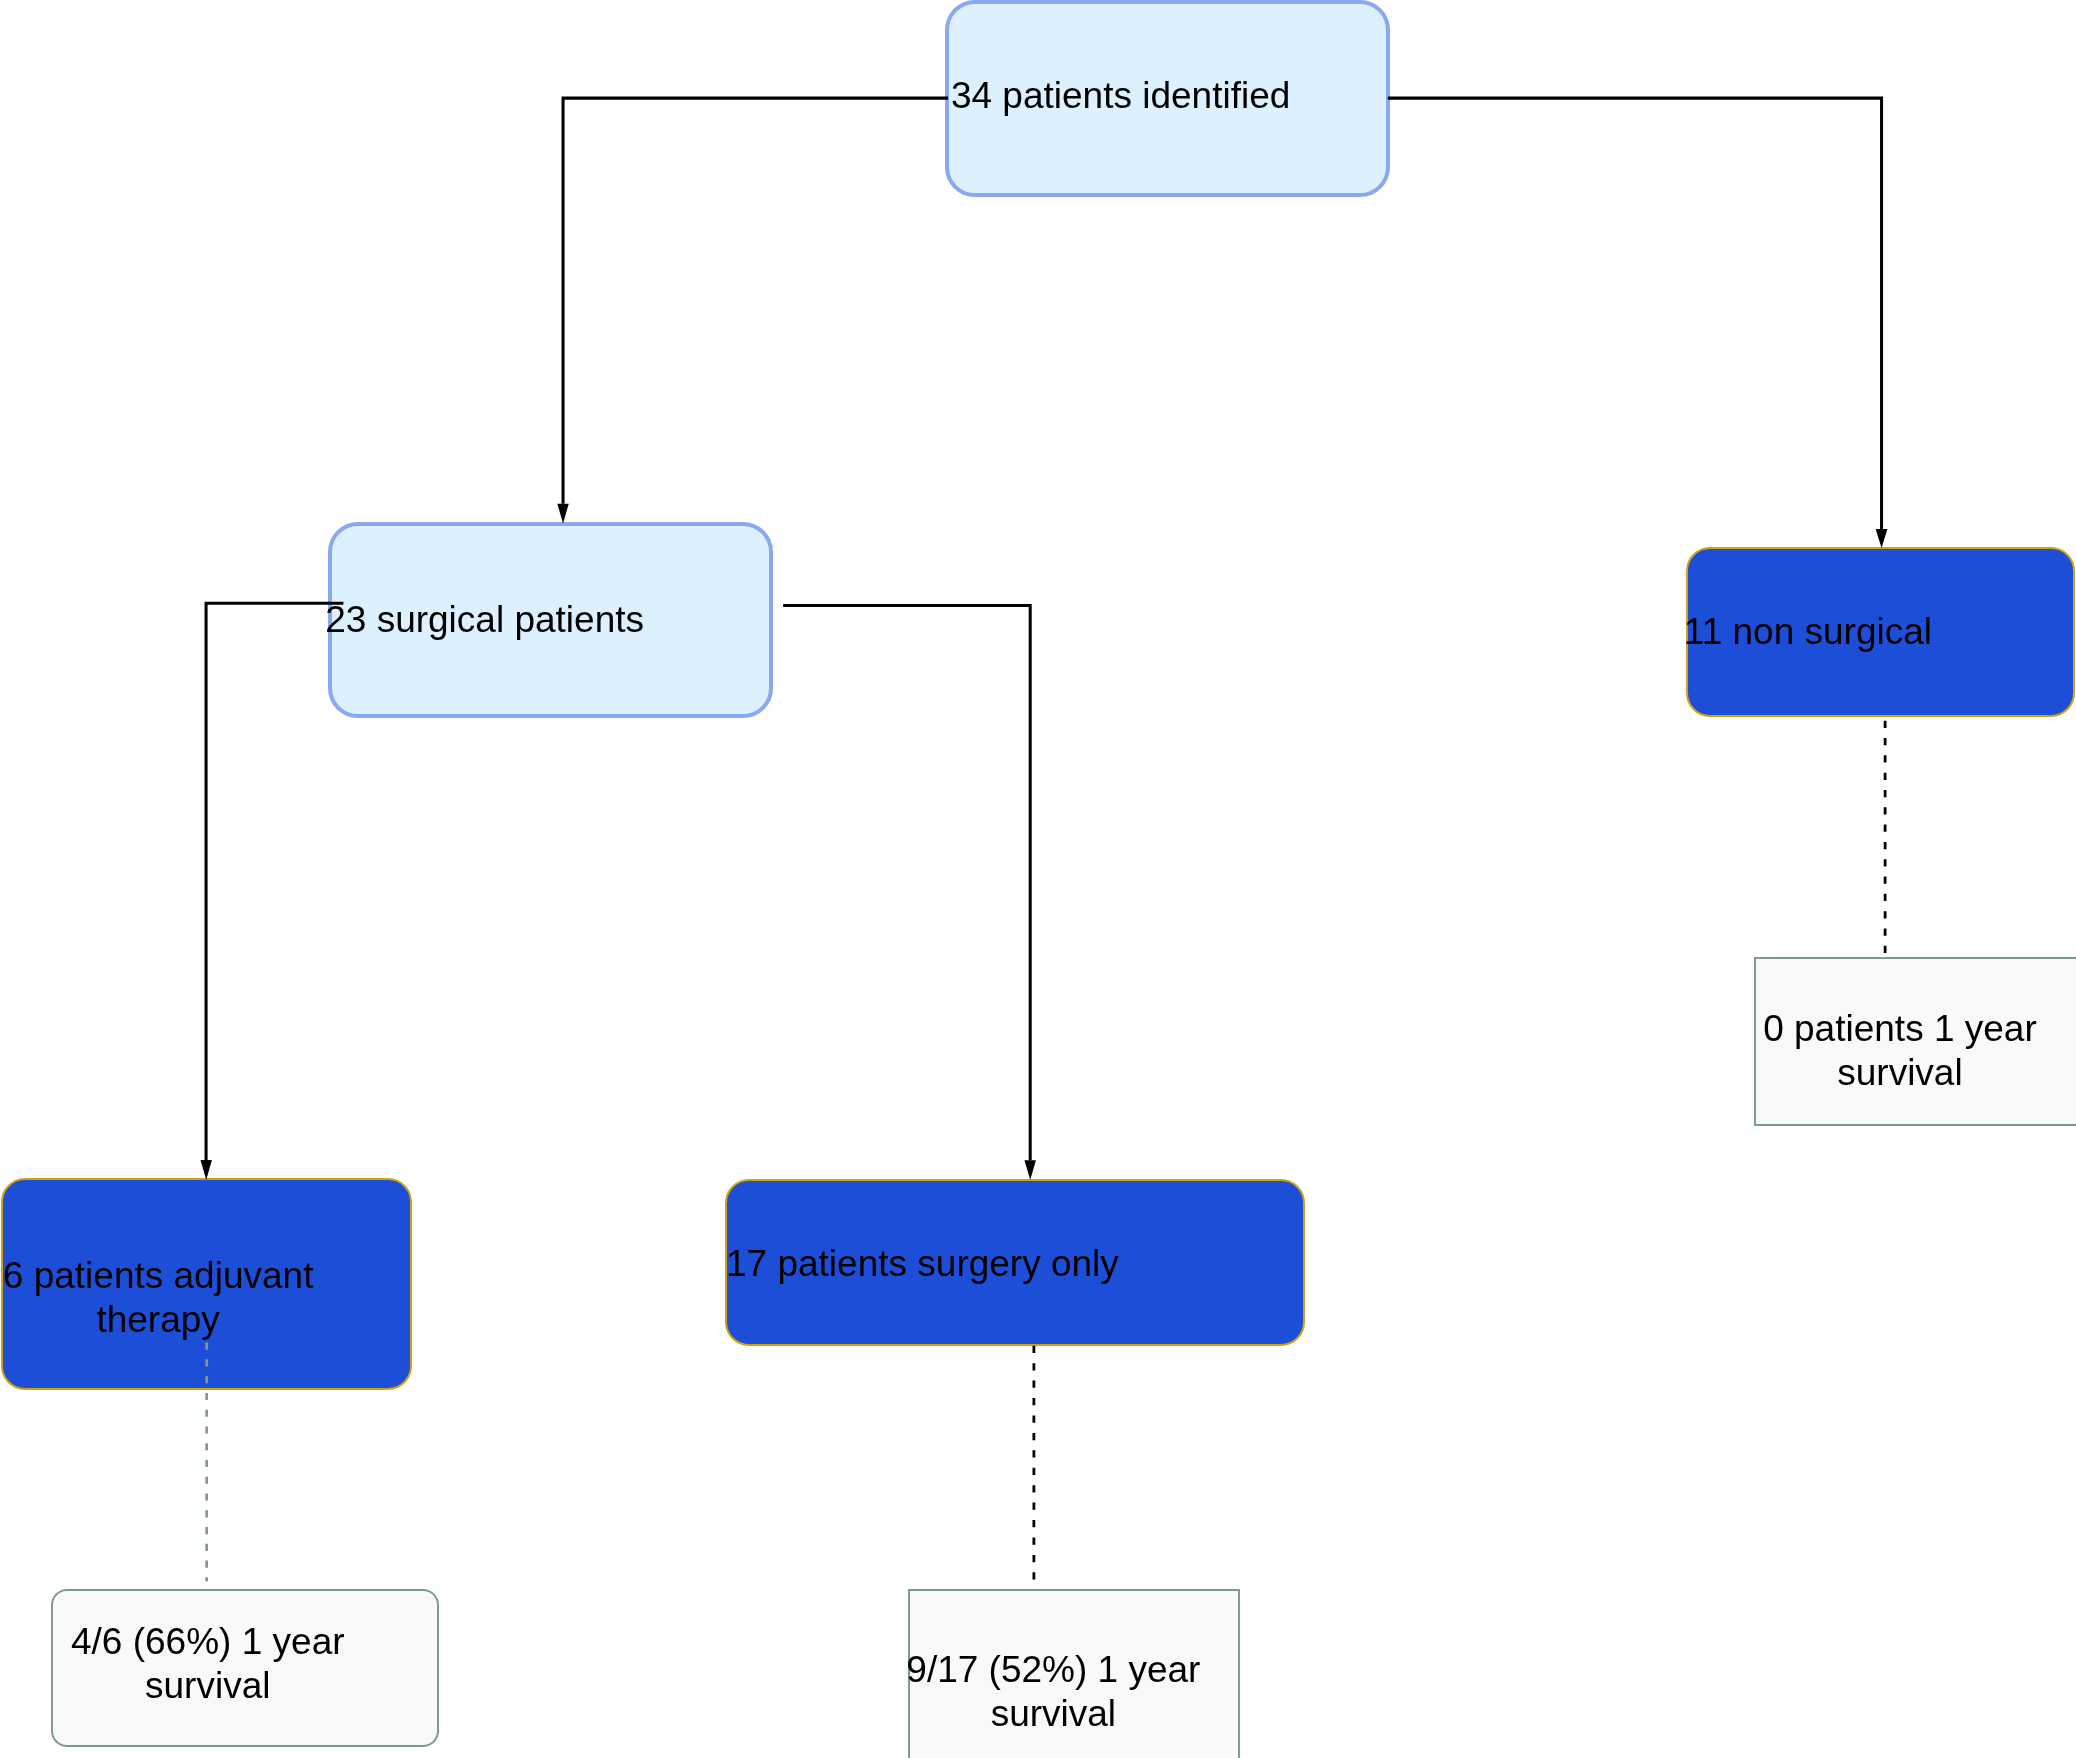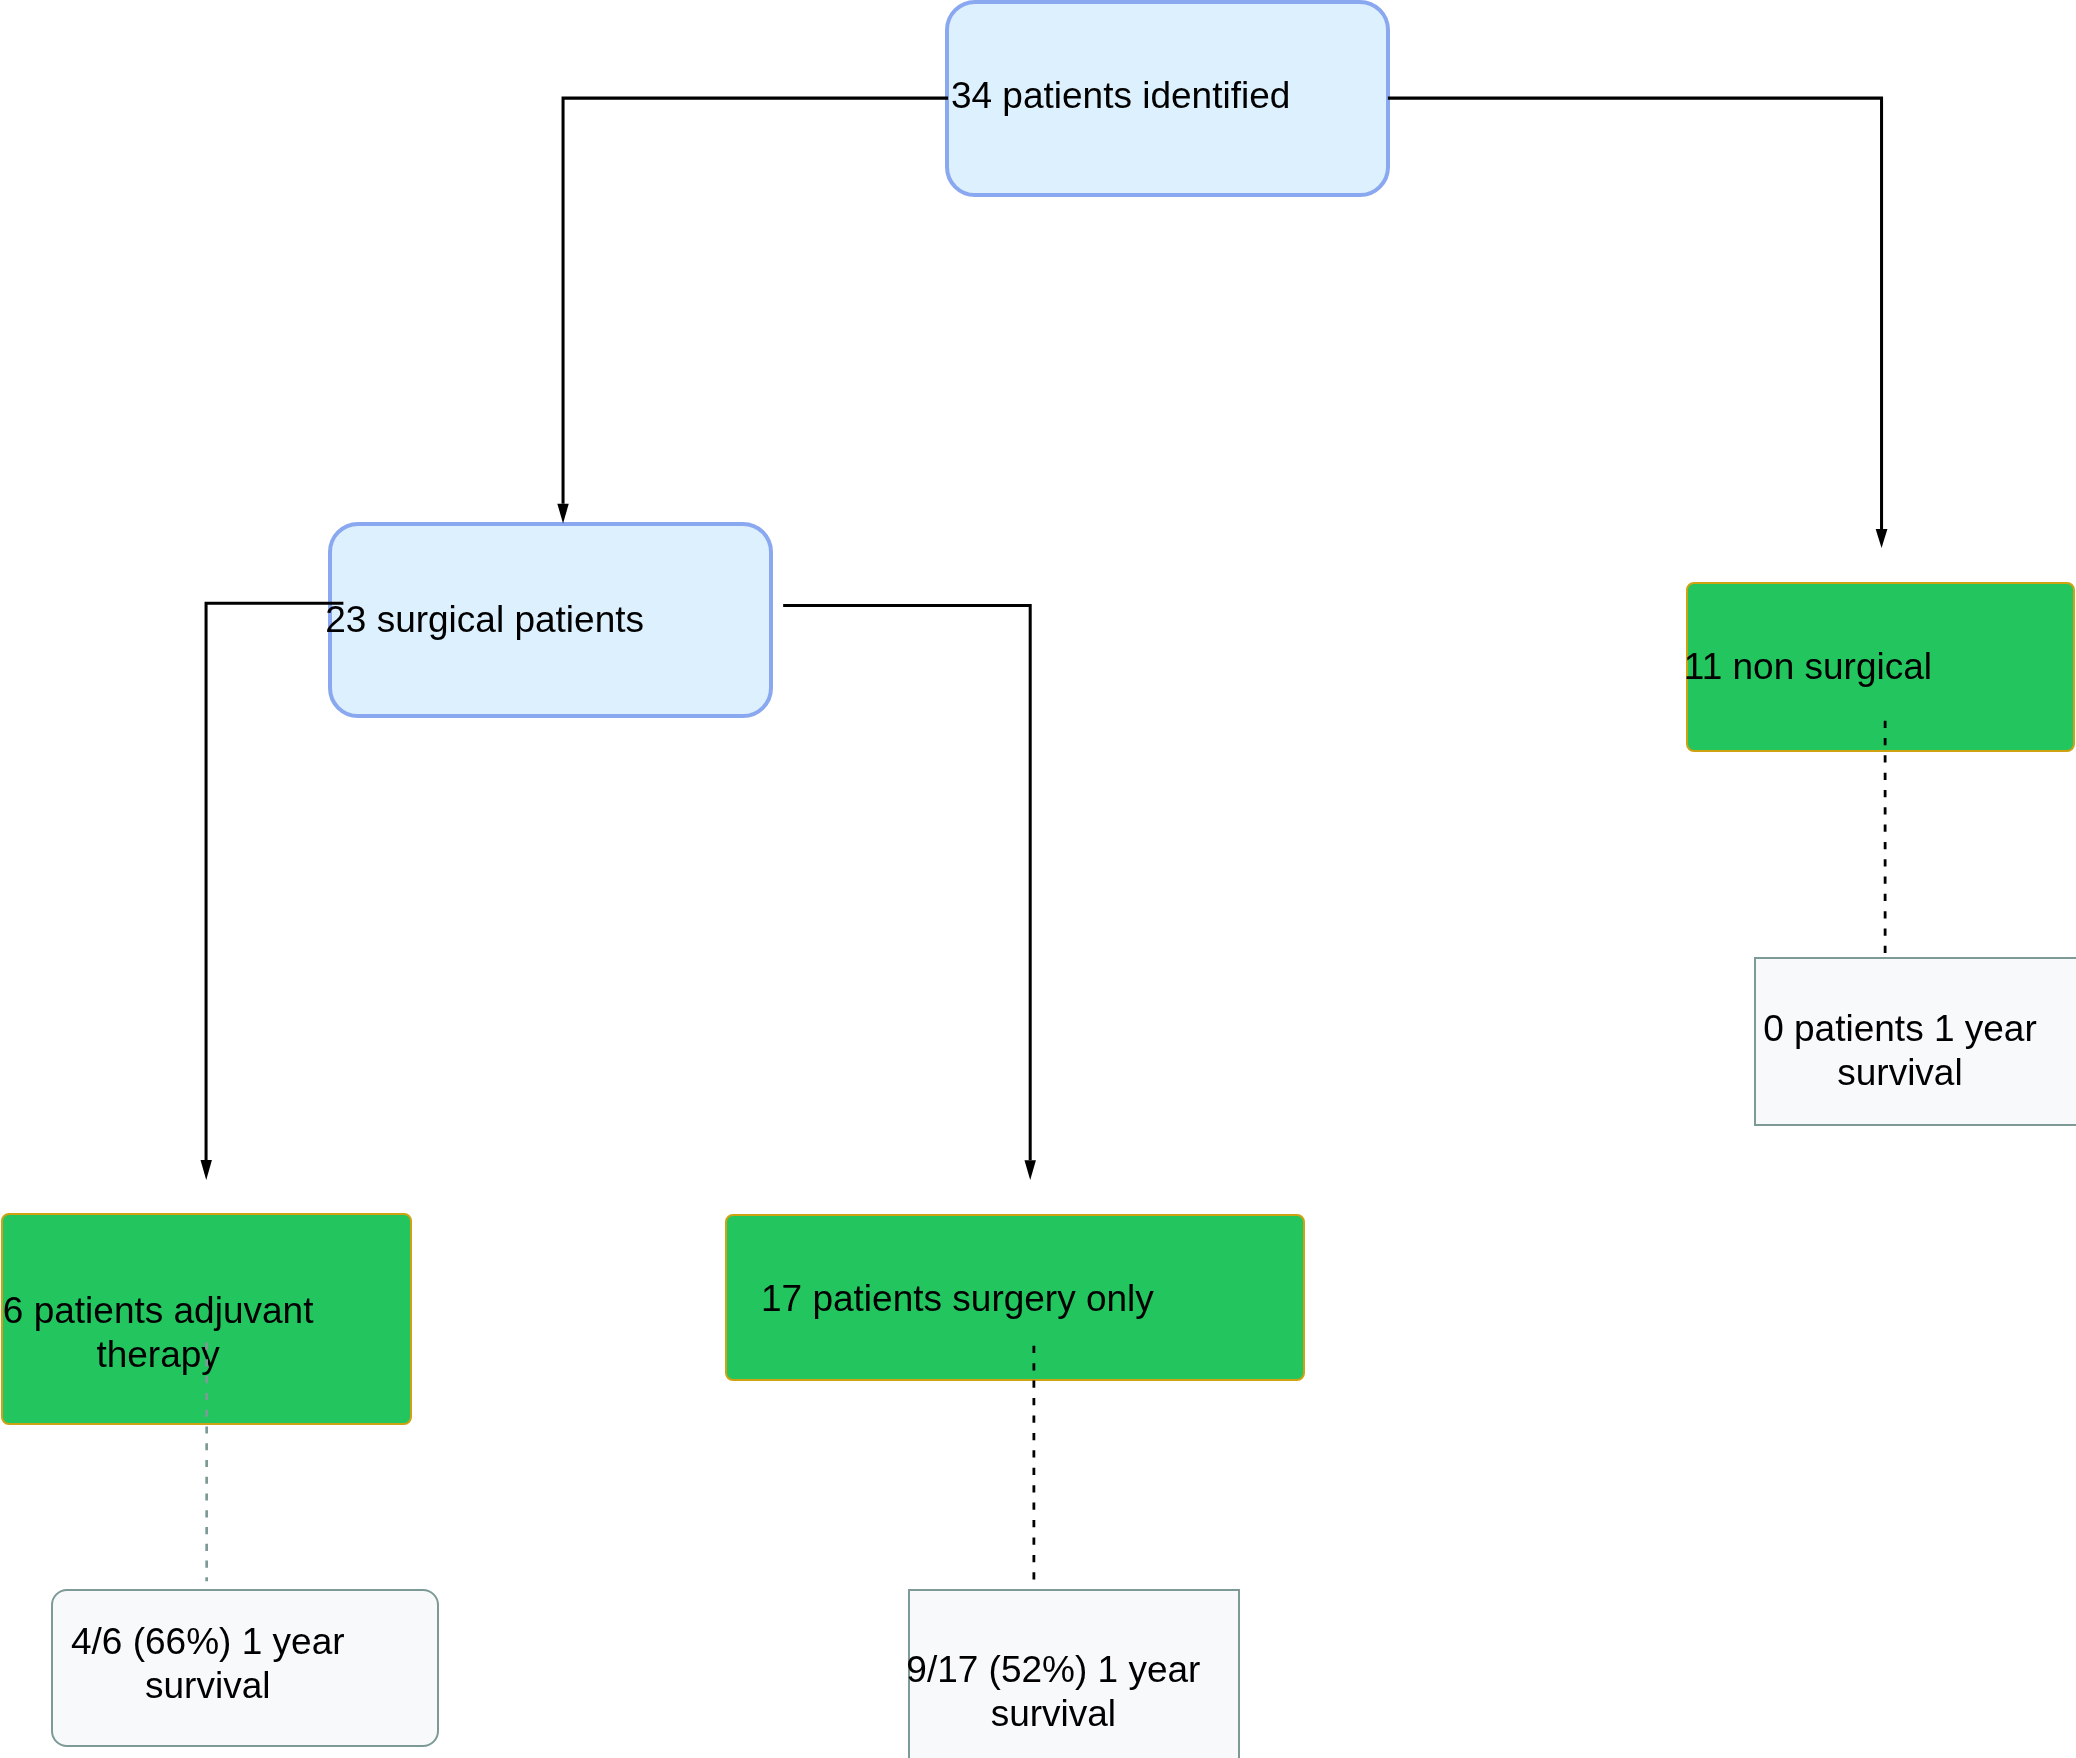--- a/index.html
+++ b/index.html
@@ -1,29 +1,29 @@
 <!DOCTYPE html>
 <html style="font-size:8.8px"><head>
 <meta charset="utf-8">
 <style>
   html,body{margin:0;padding:0;background:#ffffff;}
   #canvas{position:relative;width:2077px;height:1758px;background:#ffffff;overflow:hidden;
           font-family:"Liberation Sans",sans-serif;-webkit-font-smoothing:antialiased;}
   .node{position:absolute;box-sizing:border-box;display:flex;align-items:center;justify-content:flex-start;}
   .lbl{color:#000;font-size:37px;line-height:44px;text-align:center;white-space:pre-line;position:relative;}
   .n-blue{background:#ddf0fd;border:4.6px solid #8aa8f0;border-radius:30px;}
-  .n-orange{background:#22c55e;border:2.7px solid #cfa211;border-radius:8px;margin-top:35px;}
+  .n-orange{background:#1d4ed8;border:2.7px solid #cfa211;border-radius:24px;}
   .n-gray{background:#f7f9fb;border:2.5px solid #7d9a96;margin-left:40px;}
 
   
   #n-identified   {left:945px;top:-0.1px;   width:445px;  height:197px;}
   #n-surgical     {left:328px; top:522px;width:445px;  height:196px;}
   #n-nonsurgical  {left:1686px;top:547px;  width:389px;  height:170px;}
   #n-adjuvant     {left:1.1px;   top:1178px; width:411px;  height:212px;}
-  #n-surgeryonly  {left:725px;top:1179px; width:580px; height:167px;padding-left:35px;}
+  #n-surgeryonly  {left:725px;top:1179px; width:580px; height:167px;}
   #n-nssurvival   {left:1714px;top:957px; width:332px;  height:169px;}
   #n-adjsurvival  {left:11px;  top:1589px; width:388px;  height:158px;border-radius:16px;}
   #n-sosurvival   {left:868px;top:1589px; width:332px;  height:200px;}
 
   
   #n-identified  .lbl{left:1.9px;  top:-2.5px;}
   #n-surgical    .lbl{left:-6.8px;top:-0.3px;}
   #n-nonsurgical .lbl{left:-4.2px; top:-0.3px;}
   #n-adjuvant    .lbl{left:-0.3px; top:13.6px;}
   #n-surgeryonly .lbl{left:-1px; top:1.5px;}

